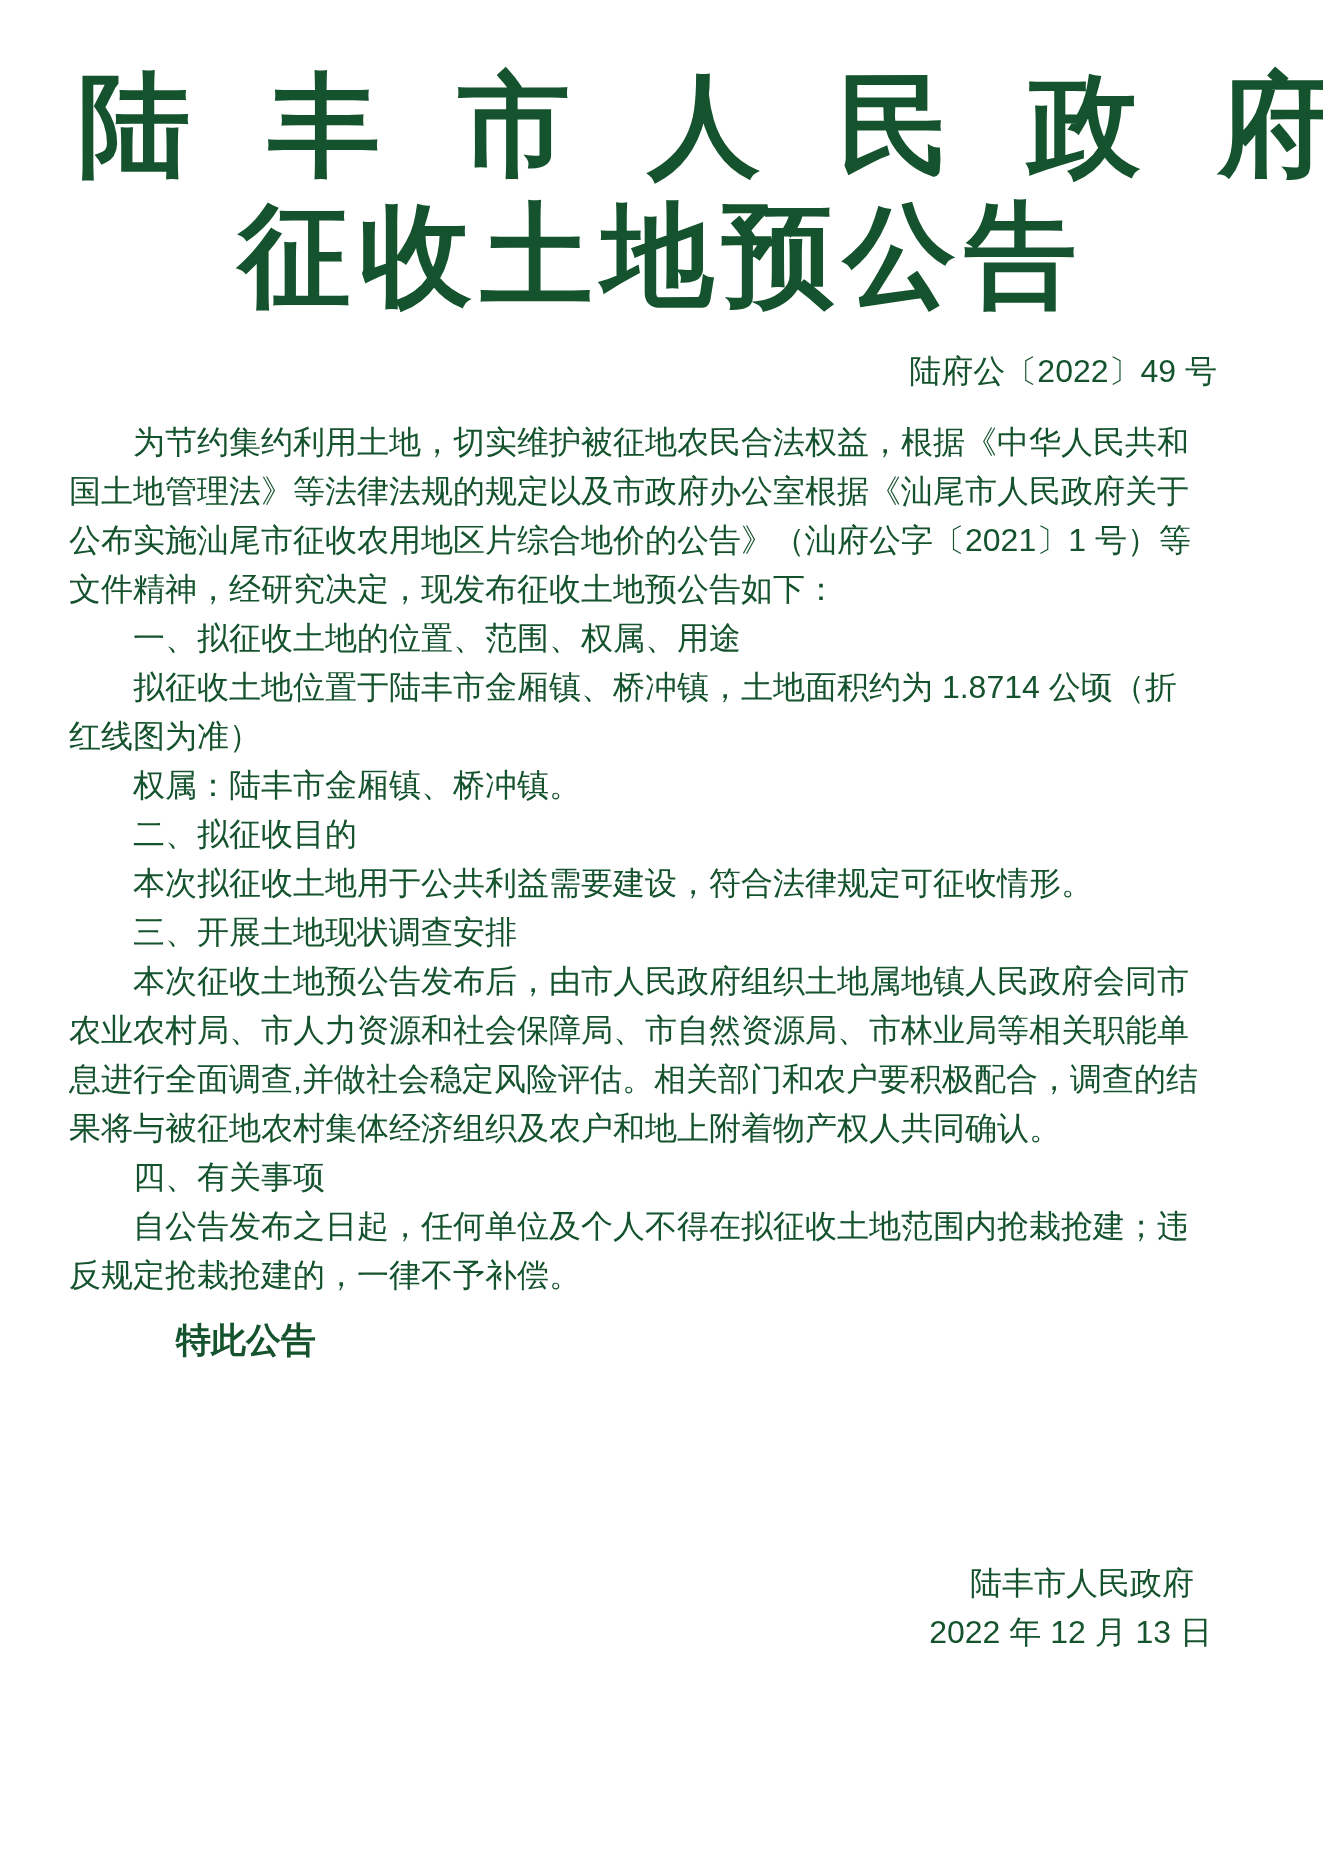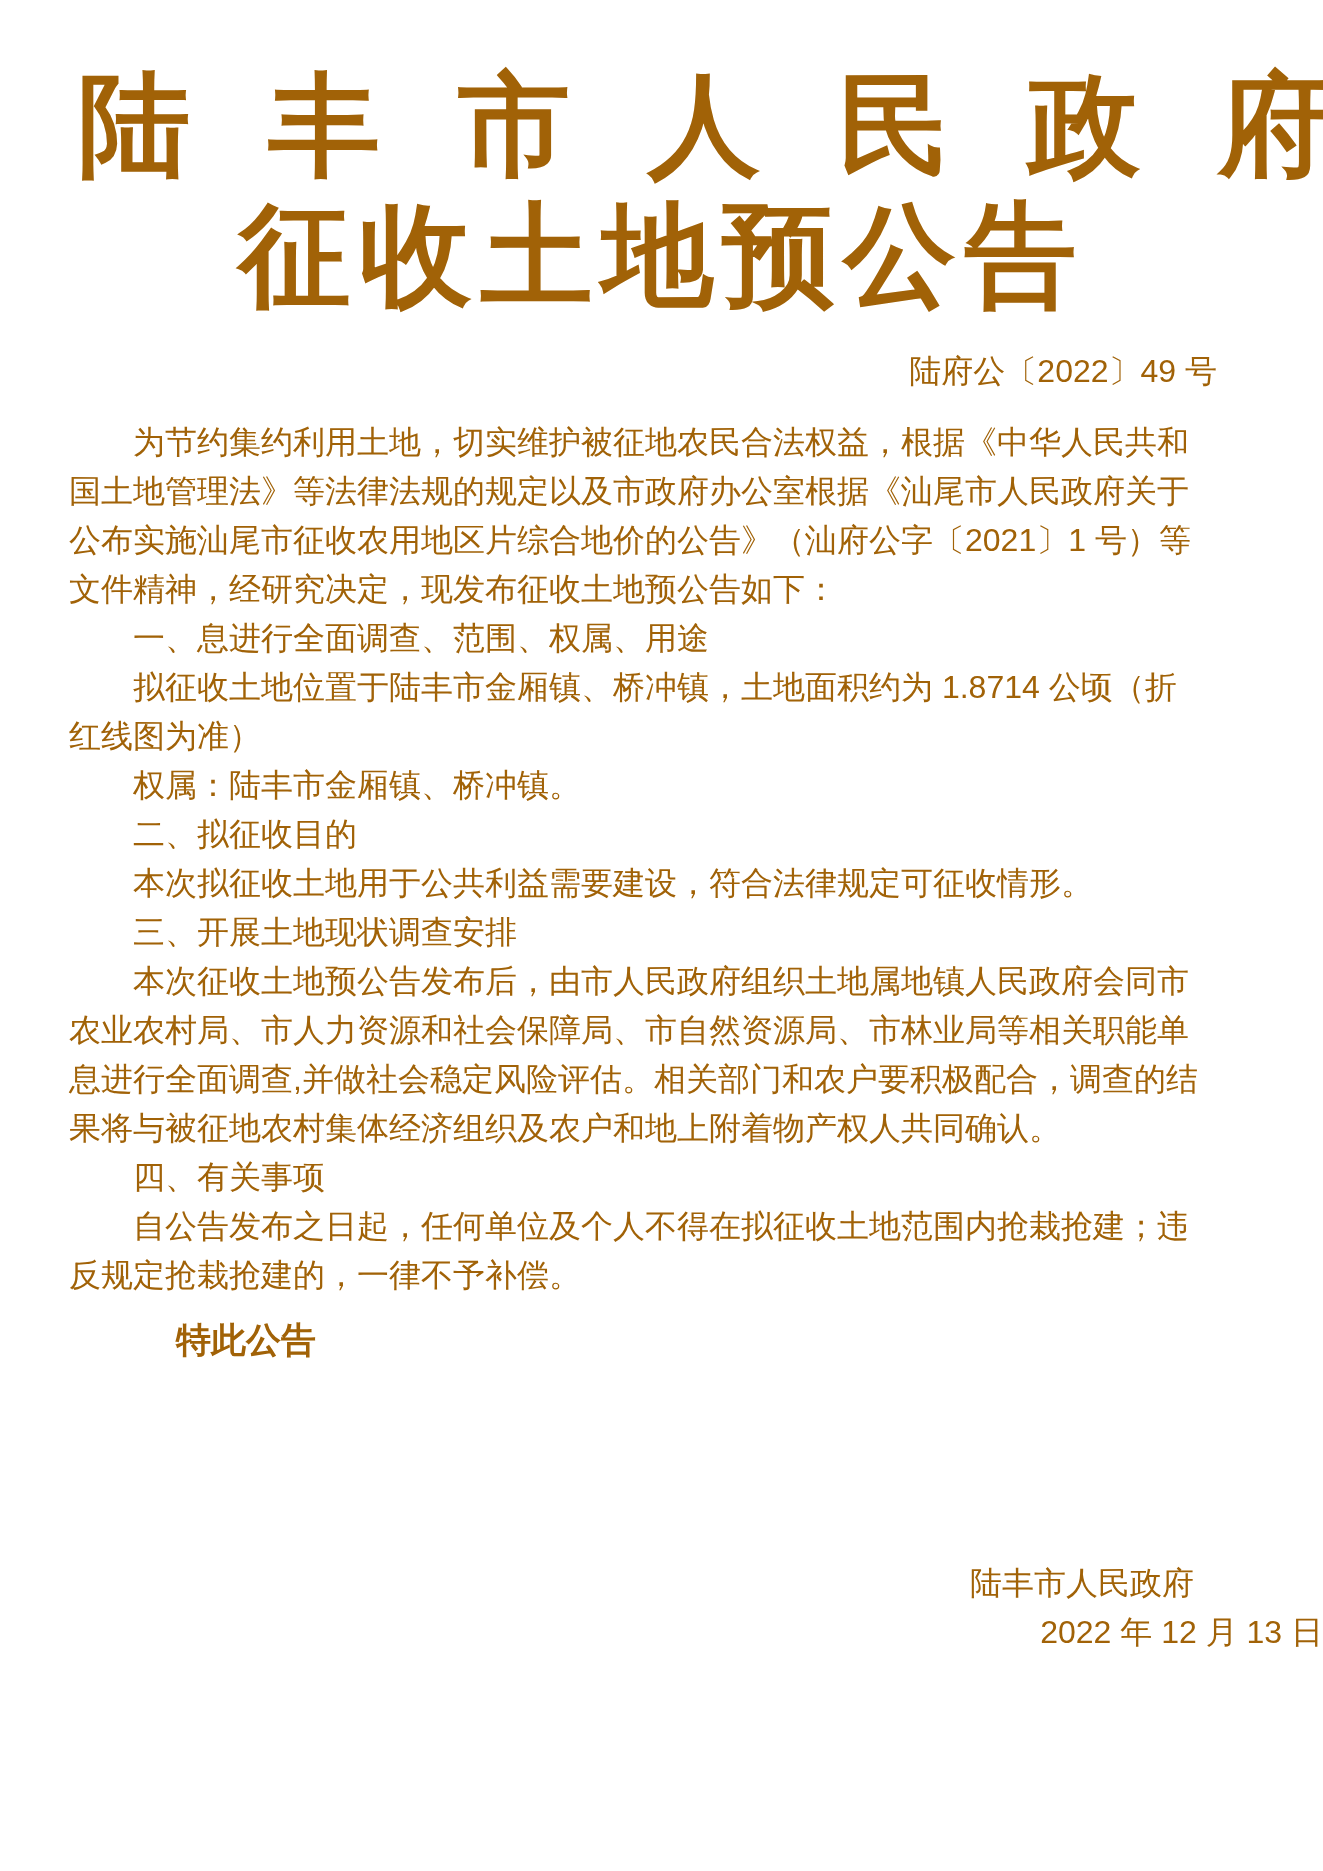--- a/index.html
+++ b/index.html
@@ -1,21 +1,21 @@
 <!DOCTYPE html>
 <html><head>
 <meta charset="utf-8">
 <style>
   html, body { margin: 0; padding: 0; background: #ffffff; }
   .page {
     position: relative;
     width: 1323px;
     height: 1871px;
     background: #ffffff;
-    color: #a16207;
+    color: #14532d;
     overflow: hidden;
     font-family: "Liberation Sans", "DejaVu Sans", sans-serif;
   }
   .title {
     margin-top: 61px;
     text-align: center;
     font-family: "Liberation Serif", "DejaVu Serif", serif;
     font-weight: 900;
   }
   .title-line {
@@ -56,20 +56,21 @@
   .signature { margin-top: 194px; font-size: 32px; }
   .sig-issuer {
     line-height: 49px;
     text-align: right;
     padding-right: 129px;
     white-space: nowrap;
   }
   .sig-date {
     line-height: 49px;
     text-align: right;
+    padding-right: 111px;
     white-space: nowrap;
     margin-left: 23px;
   }
 </style>
 </head>
 <body>
 
 <div class="page">
 
   <header class="title">
@@ -78,21 +79,21 @@
   </header>
 
   <div class="doc-number">陆府公〔2022〕49 号</div>
 
   <main class="body">
 
   <div class="line indent">为节约集约利用土地，切实维护被征地农民合法权益，根据《中华人民共和</div>
       <div class="line">国土地管理法》等法律法规的规定以及市政府办公室根据《汕尾市人民政府关于</div>
       <div class="line">公布实施汕尾市征收农用地区片综合地价的公告》（汕府公字〔2021〕1 号）等</div>
       <div class="line">文件精神，经研究决定，现发布征收土地预公告如下：</div>
-      <div class="line indent">一、息进行全面调查、范围、权属、用途</div>
+      <div class="line indent">一、拟征收土地的位置、范围、权属、用途</div>
       <div class="line indent">拟征收土地位置于陆丰市金厢镇、桥冲镇，土地面积约为 1.8714 公顷（折</div>
       <div class="line">红线图为准）</div>
       <div class="line indent">权属：陆丰市金厢镇、桥冲镇。</div>
       <div class="line indent">二、拟征收目的</div>
       <div class="line indent">本次拟征收土地用于公共利益需要建设，符合法律规定可征收情形。</div>
       <div class="line indent">三、开展土地现状调查安排</div>
       <div class="line indent">本次征收土地预公告发布后，由市人民政府组织土地属地镇人民政府会同市</div>
       <div class="line">农业农村局、市人力资源和社会保障局、市自然资源局、市林业局等相关职能单</div>
       <div class="line">息进行全面调查,并做社会稳定风险评估。相关部门和农户要积极配合，调查的结</div>
       <div class="line">果将与被征地农村集体经济组织及农户和地上附着物产权人共同确认。</div>

